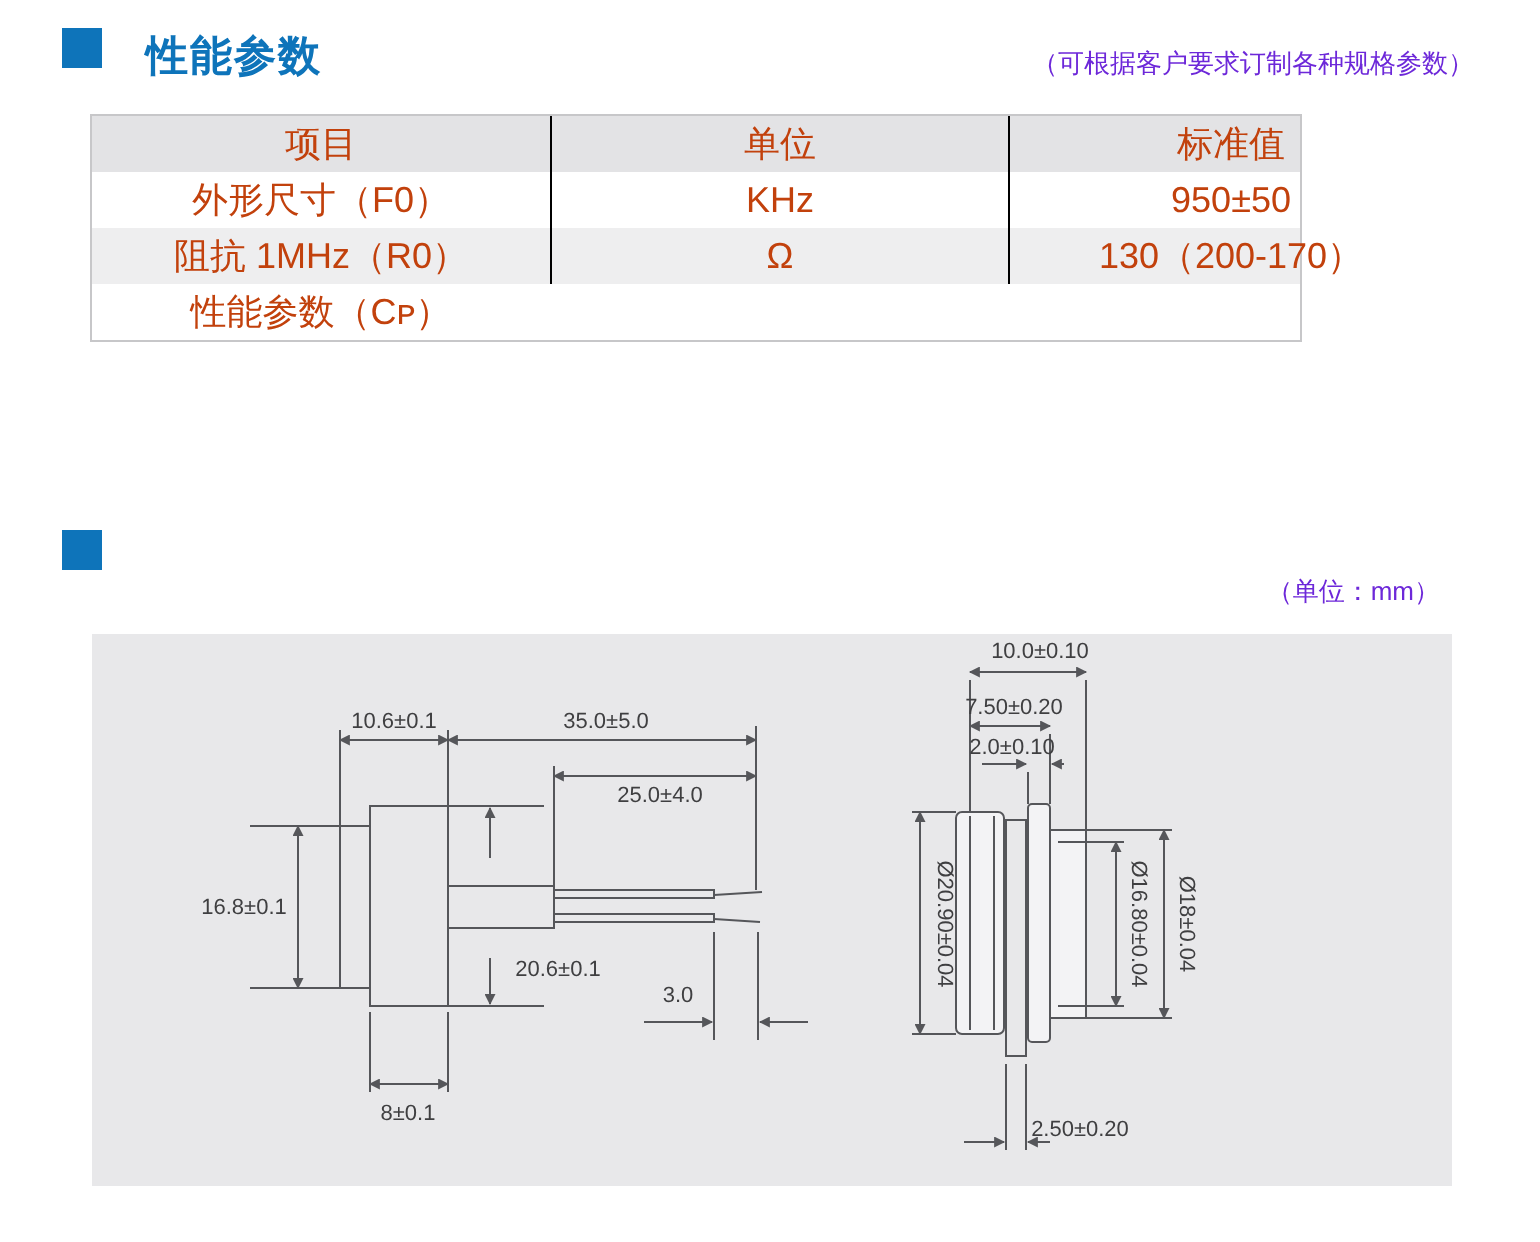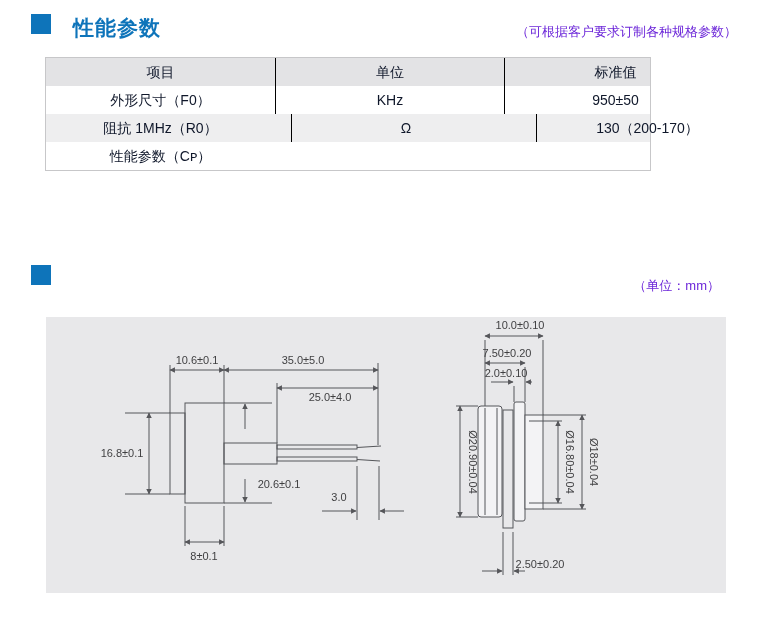--- a/index.html
+++ b/index.html
@@ -10,27 +10,27 @@
   }
   .section-head{position:absolute;left:31px;display:flex;align-items:flex-start;gap:22px;}
   .blue-square{width:20px;height:20px;background:#0e74ba;flex:0 0 auto;}
   .section-title{font-size:21px;font-weight:bold;color:#0e74ba;letter-spacing:1px;white-space:nowrap;}
   .section-note{position:absolute;font-size:13px;color:#6d28d9;white-space:nowrap;}
 
   
   .perf-table{
     position:absolute;left:45px;top:57px;width:606px;
     border:1px solid #c7c7c9;box-sizing:border-box;
-    font-size:14px;color:#0f172a;
+    font-size:18px;color:#c2410c;
   }
   .t-row{display:grid;grid-template-columns:229px 229px 222px;height:28px;line-height:28px;text-align:center;}
   .t-row .cell{overflow:hidden;white-space:nowrap;}
   .t-row .cell + .cell{border-left:1px solid #000000;}
   .t-head{background:#e3e3e5;}
-  .t-alt{background:#eeeeef;gap:16px;}
+  .t-alt{background:#eeeeef;}
 
   
   .panel{position:absolute;left:46px;top:317px;width:680px;height:276px;background:#e8e8ea;}
   svg text{font-family:"Liberation Sans","DejaVu Sans",sans-serif;font-size:11px;fill:#3f3f41;}
   .ln{stroke:#55565a;stroke-width:1;fill:none;}
   .shape{stroke:#55565a;stroke-width:1;fill:none;}
   .shape-lt{stroke:#55565a;stroke-width:1;fill:#f3f3f5;}
 </style>
 </head>
 <body>
@@ -58,21 +58,21 @@
     <div class="cell">130（200-170）</div>
   </div>
   <div class="t-row">
     <div class="cell">性能参数（Cᴘ）</div>
   </div>
 </div>
 
 <div class="section-head" style="top:265px;">
   <span class="blue-square"></span>
 </div>
-<div class="section-note" style="top:277px;right:50px;">（单位：mm）</div>
+<div class="section-note" style="top:287px;right:50px;">（单位：mm）</div>
 
 <div class="panel">
 <svg width="680" height="276" viewBox="0 0 680 276">
   <defs>
     <marker id="ah" viewBox="0 0 10 10" refX="9" refY="5" markerWidth="9" markerHeight="5.5" orient="auto-start-reverse">
       <path d="M0,0 L10,5 L0,10 z" fill="#55565a"></path>
     </marker>
   </defs>
 
   <g>

